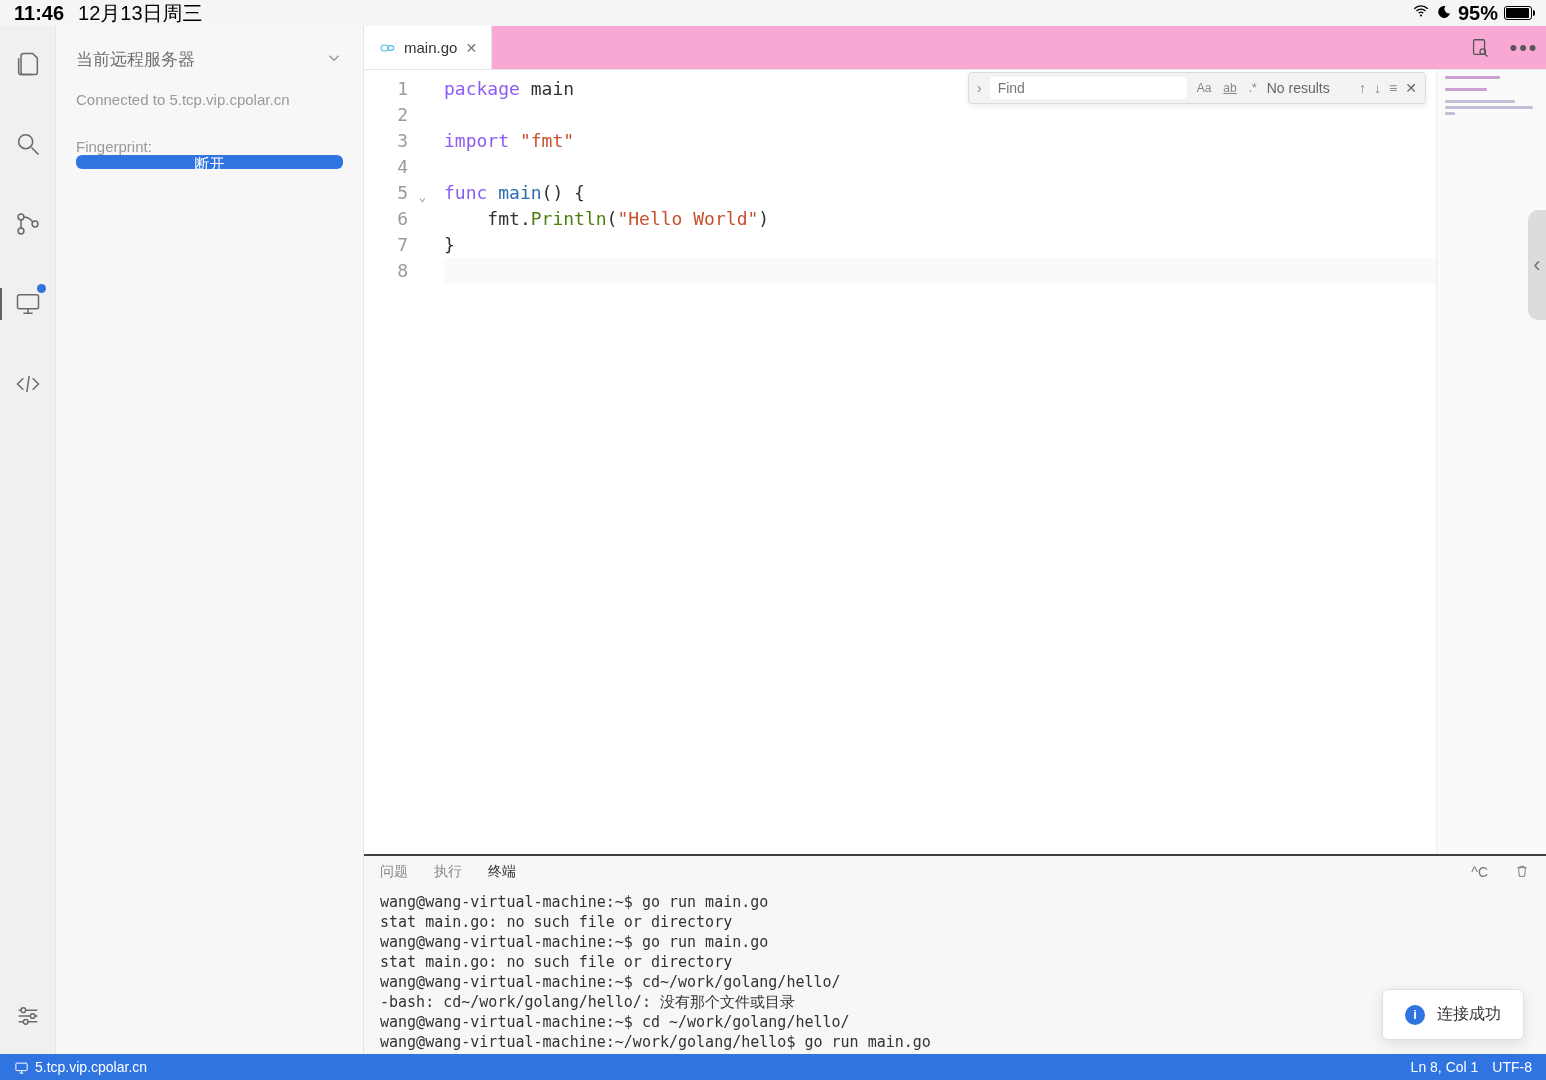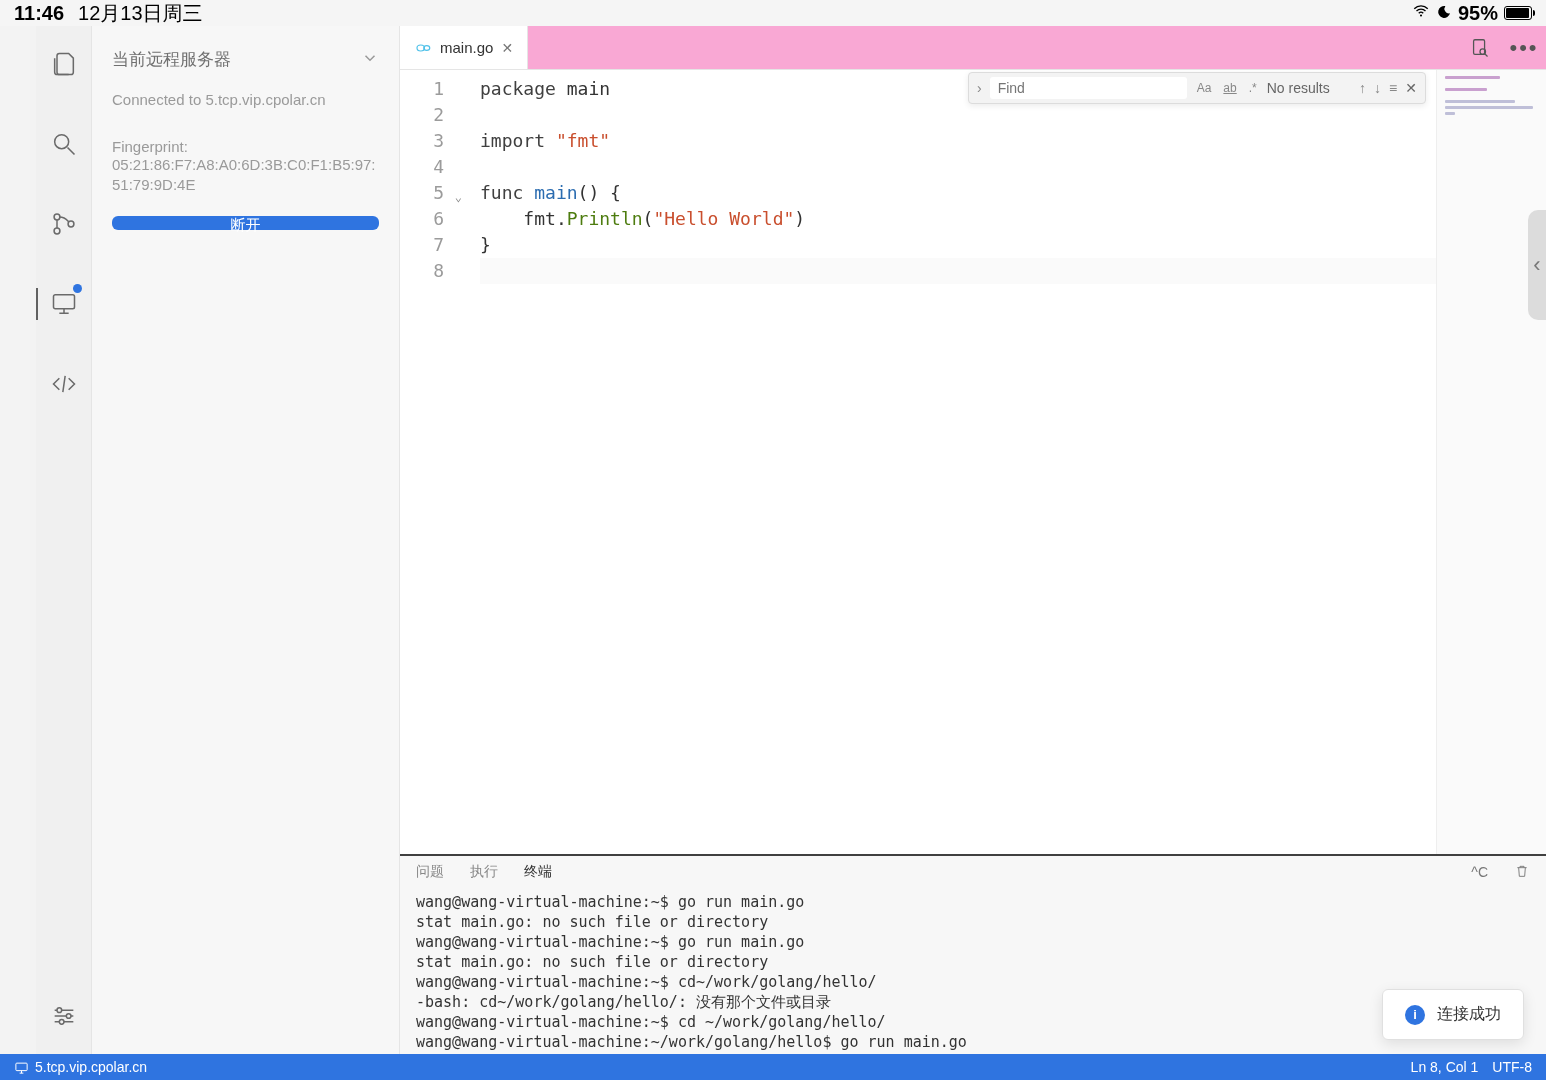--- a/index.html
+++ b/index.html
@@ -6,21 +6,21 @@
   html, body { width: 100%; height: 100%; font-family: -apple-system, "Helvetica Neue", Arial, "PingFang SC", sans-serif; background:#f3f3f3; }
   body { display:flex; flex-direction:column; overflow:hidden; color:#333; }
   
   .ios-bar { height:26px; display:flex; align-items:center; justify-content:space-between; padding:0 14px; font-size:20px; font-weight:600; background:#f5f5f5; color:#000;}
   .ios-bar .left { display:flex; gap:14px; align-items:center;}
   .ios-bar .right { display:flex; gap:6px; align-items:center;}
   .ios-bar .battery { width:28px; height:14px; border:1.5px solid #000; border-radius:3px; position:relative;}
   .ios-bar .battery::after{content:'';position:absolute;right:-4px;top:3px;width:2.5px;height:6px;background:#000;border-radius:0 2px 2px 0;}
   .ios-bar .battery .fill{position:absolute;left:1px;top:1px;bottom:1px;width:90%;background:#000;border-radius:1px;}
   
-  .app { flex:1; display:flex; min-height:0;margin-left:36px; }
+  .app { flex:1; display:flex; min-height:0; }
   
   .activitybar { width:56px; background:#f0f0f0; border-right:1px solid #e5e5e5; display:flex; flex-direction:column; align-items:center; padding-top:18px; gap:40px;}
   .activitybar .spacer{flex:1;}
   .activitybar svg{width:28px;height:28px;stroke:#6a6a6a;fill:none;stroke-width:1.3;}
   .activitybar .item{position:relative;width:40px;height:40px;display:flex;align-items:center;justify-content:center;cursor:pointer;}
   .activitybar .item.active::before{content:'';position:absolute;left:-8px;top:4px;bottom:4px;width:2px;background:#616161;}
   .activitybar .dot{position:absolute;top:0;right:2px;width:9px;height:9px;border-radius:50%;background:#2f74e0;}
   
   .sidepanel{width:308px;background:#f7f7f7;border-right:1px solid #e5e5e5;padding:22px 20px;font-size:15px;color:#808080;}
   .sidepanel .title-row{display:flex;justify-content:space-between;align-items:center;margin-bottom:20px;}
@@ -42,21 +42,21 @@
   .tabrow .toolbtn{width:44px;display:flex;align-items:center;justify-content:center;color:#555;cursor:pointer;}
   .tabrow .toolbtn svg{width:22px;height:22px;stroke:#555;fill:none;stroke-width:1.4;}
   .tabrow .dots{font-size:22px;letter-spacing:2px;color:#555;}
   
   .editorbody{flex:1;position:relative;display:flex;min-height:0;background:#fff;}
   .gutter-and-code{flex:1;display:flex;font-family:Menlo,Consolas,monospace;font-size:18px;line-height:26px;padding-top:6px;}
   .gutter{width:54px;text-align:right;color:#9b9b9b;padding-right:10px;user-select:none;}
   .gutter .ln{height:26px;position:relative;}
   .gutter .fold{position:absolute;right:-18px;top:4px;color:#888;font-size:12px;}
   .code{flex:1;white-space:pre;padding-left:26px;color:#333;}
-  .code .kw{color:#404040;}
+  .code .kw{color:#8b5cf6;}
   .code .pkg{color:#2b6cb0;}
   .code .str{color:#c94f2e;}
   .code .fn{color:#4d7c0f;}
   .code .id{color:#333;}
   .code .line{height:26px;}
   .code .curline{background:rgba(100,100,100,0.03);}
   .minimap{width:110px;background:#fafafa;border-left:1px solid #eee;padding:6px 8px;}
   .minimap .mm-line{height:3px;margin-bottom:3px;border-radius:1px;}
   .mm-a{width:55px;background:#c9a0cf;}
   .mm-b{width:42px;background:#c9a0cf;}
@@ -170,21 +170,20 @@
       <span class="chev">
         <svg viewBox="0 0 24 24" width="18" height="18">
             <path d="M6 9l6 6 6-6" stroke="#9a9a9a" fill="none" stroke-width="2"></path>
           </svg>
       </span>
     </div>
     <div class="connected">
       <span>Connected to </span><span>5.tcp.vip.cpolar.cn</span>
     </div>
     <div class="fp-label">Fingerprint:</div>
-    <div class="fp-val">05:21:86:F7:A8:A0:6D:3B:C0:F1:B5:97:51:79:9D:4E</div>
     <button class="disconnect-btn">断开</button>
   </div>
 
   <div class="editorcol">
     <div class="tabrow">
       <div class="tab active">
         <span class="go-icon">
           <svg viewBox="0 0 24 24">
               <ellipse cx="9" cy="12" rx="5" ry="4" fill="none" stroke="#4fc1e9" stroke-width="1.6"></ellipse>
               <ellipse cx="17" cy="12" rx="4" ry="3.2" fill="none" stroke="#4fc1e9" stroke-width="1.6"></ellipse>

